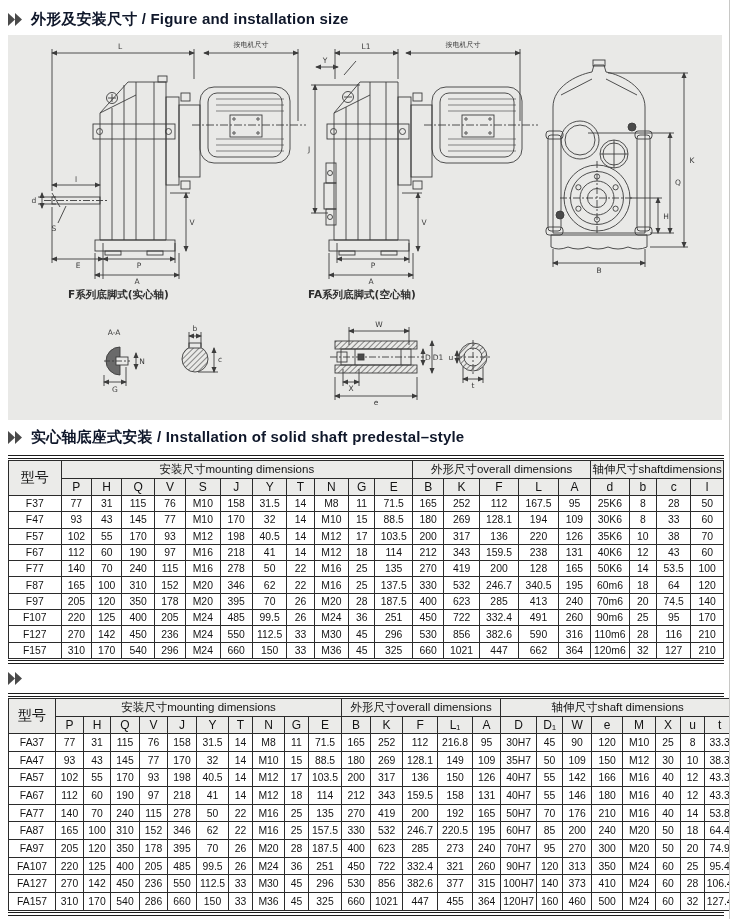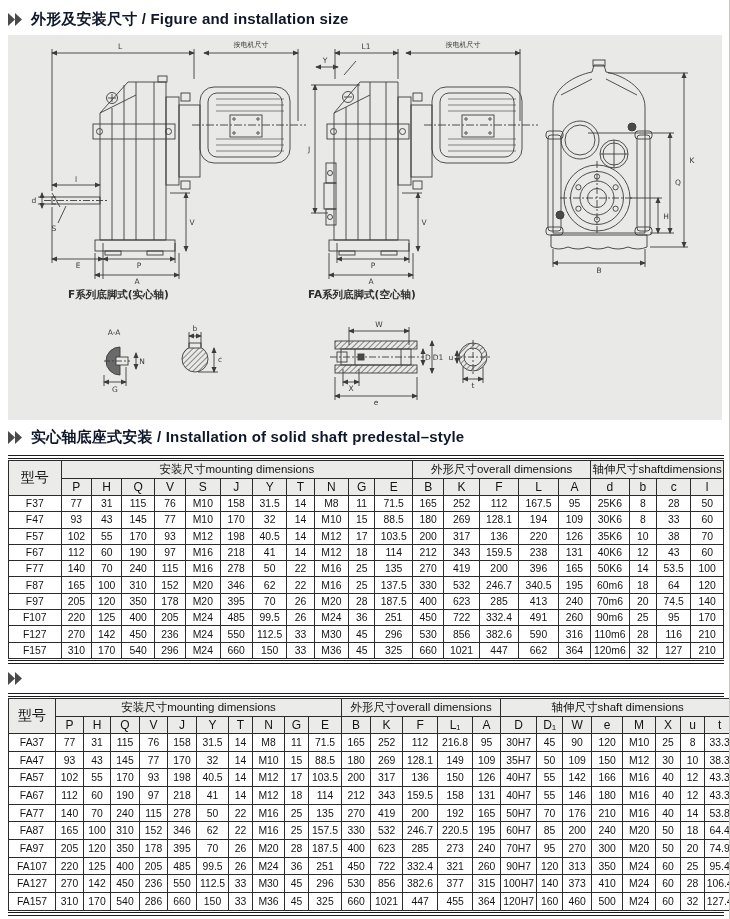--- a/index.html
+++ b/index.html
@@ -498,21 +498,21 @@
             <td>M16</td>
             <td>278</td>
             <td>50</td>
             <td>22</td>
             <td>M16</td>
             <td>25</td>
             <td>135</td>
             <td>270</td>
             <td>419</td>
             <td>200</td>
-            <td>396</td>
+            <td>128</td>
             <td>165</td>
             <td>50K6</td>
             <td>14</td>
             <td>53.5</td>
             <td>100</td>
           </tr>
           <tr>
             <td>F87</td>
             <td>165</td>
             <td>100</td>

